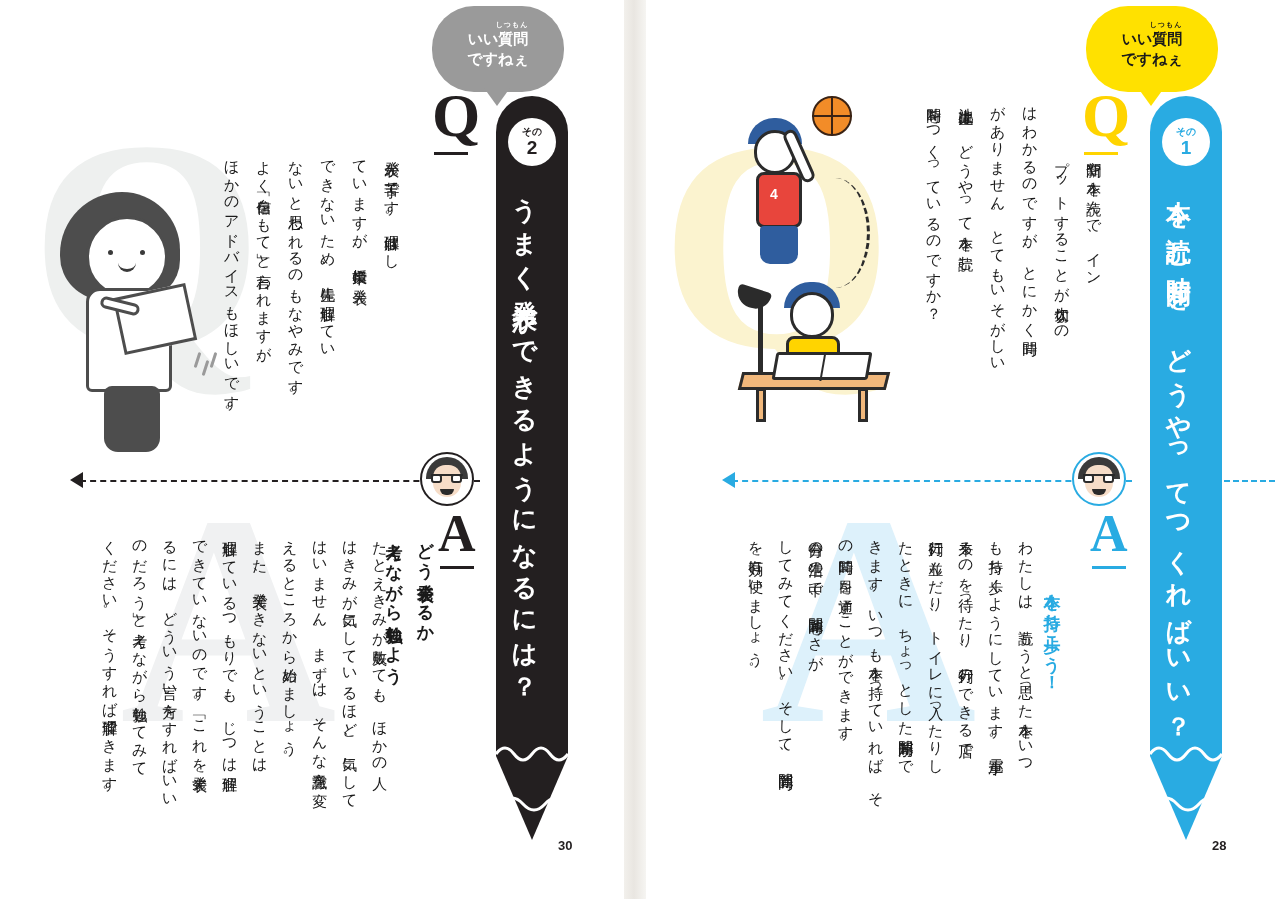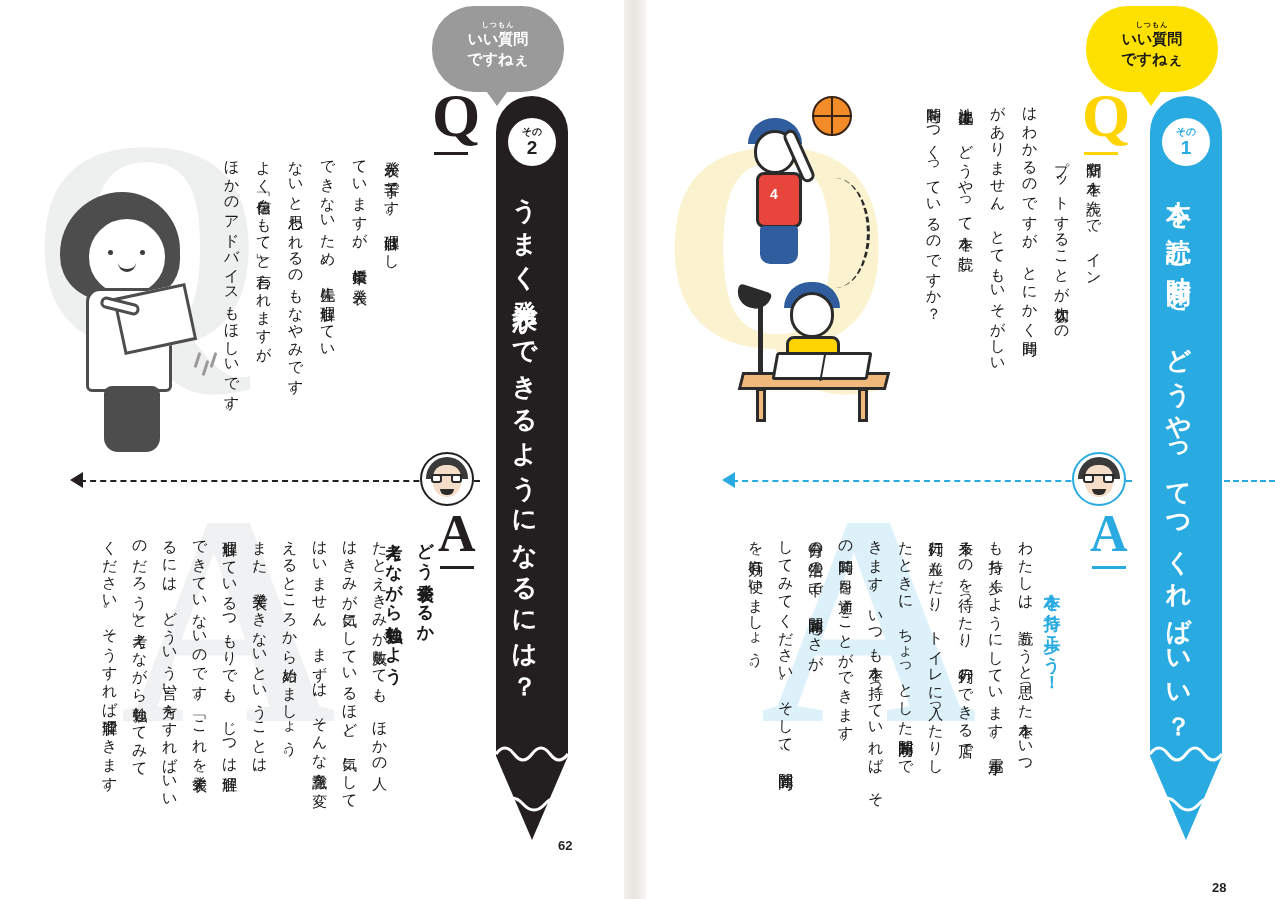--- a/index.html
+++ b/index.html
@@ -50,21 +50,21 @@
     position: absolute;
     width: 132px; height: 86px;
     border-radius: 42px;
     display: flex; flex-direction: column;
     align-items: center; justify-content: center;
     text-align: center;
     line-height: 1.35;
     font-size: 15px; font-weight: bold;
     color: #ffffff;
   }
-  .bubble .ruby-wrap { display: inline-block; position: relative; }
+  .bubble .ruby-wrap { display: inline-block; position: relative; text-align: right; }
   .bubble .rt {
     position: absolute; top: -9px; left: 0; right: 0;
     font-size: 7px; font-weight: bold; letter-spacing: 1px;
   }
   .bubble-left { left: 432px; top: 6px; background: #9a9a9a; }
   .bubble-right { left: 1086px; top: 6px; background: #ffe100; color: #1a1a1a; }
   .bubble-tail {
     position: absolute;
     width: 0; height: 0;
     border-left: 13px solid transparent;
@@ -125,21 +125,21 @@
   }
   .pencil-title-left { left: 512px; top: 180px; height: 540px; }
   .pencil-title-right { left: 1166px; top: 180px; height: 560px; color: #ffffff; }
 
   
   .page-num {
     position: absolute;
     font-size: 13px; font-weight: bold; color: #231f20;
   }
   .pn-left { left: 558px; top: 838px; }
-  .pn-right { left: 1212px; top: 880px; }
+  .pn-right { left: 1212px; top: 838px; }
 
   
   .vtext {
     position: absolute;
     writing-mode: vertical-rl;
     text-orientation: upright;
     font-family: "Liberation Sans", sans-serif;
     font-size: 15px;
     line-height: 1.85;
     letter-spacing: 1px;
@@ -458,21 +458,21 @@
     <path d="M0 14 Q9 2 18 14 Q27 26 36 14 Q45 2 54 14 Q63 26 72 14" fill="none" stroke="#ffffff" stroke-width="3"></path>
   </svg>
   <svg class="pencil-wave" style="left:496px; top:790px;" viewBox="0 0 72 22">
     <path d="M6 14 Q16 2 27 14 Q38 26 49 14 Q58 4 66 12" fill="none" stroke="#ffffff" stroke-width="3"></path>
   </svg>
   <div class="sono-badge sono-left">
     <span class="s-txt">その</span>
     <span class="s-num">2</span>
   </div>
   <div class="pencil-title pencil-title-left">うまく発表ができるようになるには？</div>
-  <div class="page-num pn-left">62</div>
+  <div class="page-num pn-left">30</div>
 
   <div class="gutter"></div>
 
   <div class="page page-right">
     <div class="ghost ghost-q-right" style="left:14px; top:95px;">Q</div>
     <div class="ghost ghost-a-right" style="left:114px; top:470px;">A</div>
   </div>
 
   <div class="illus">
     <div class="ball"></div>

